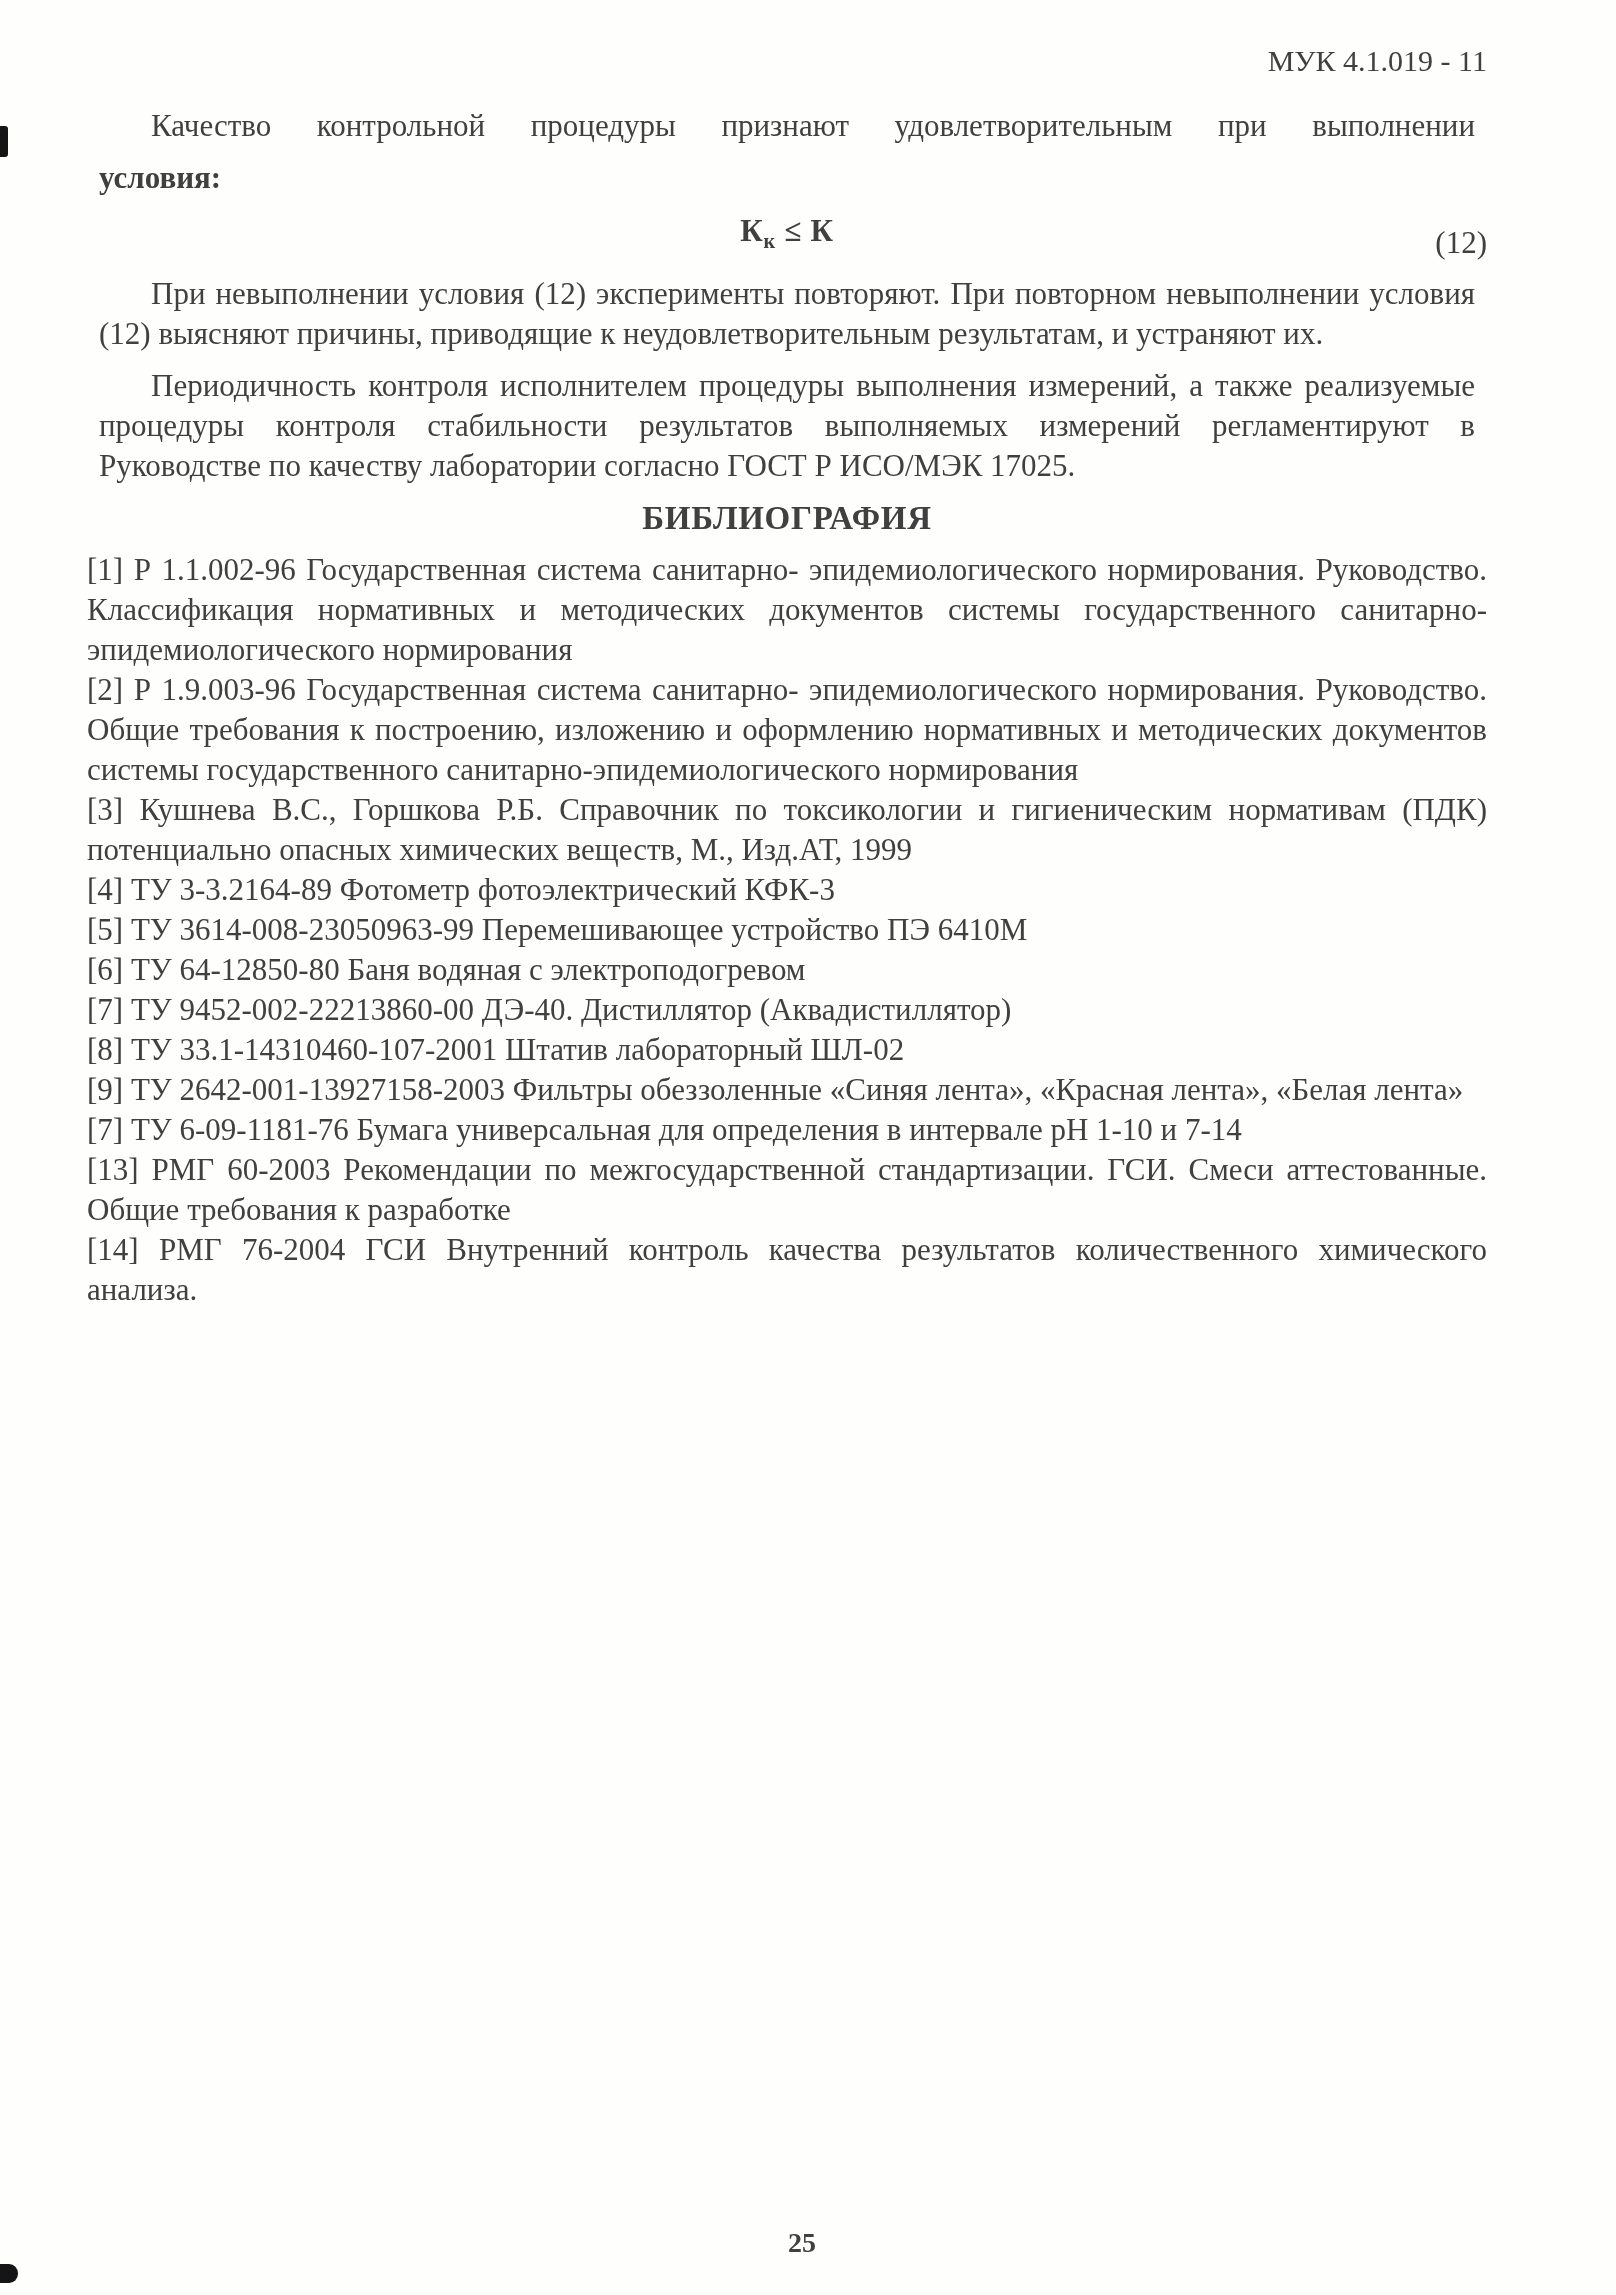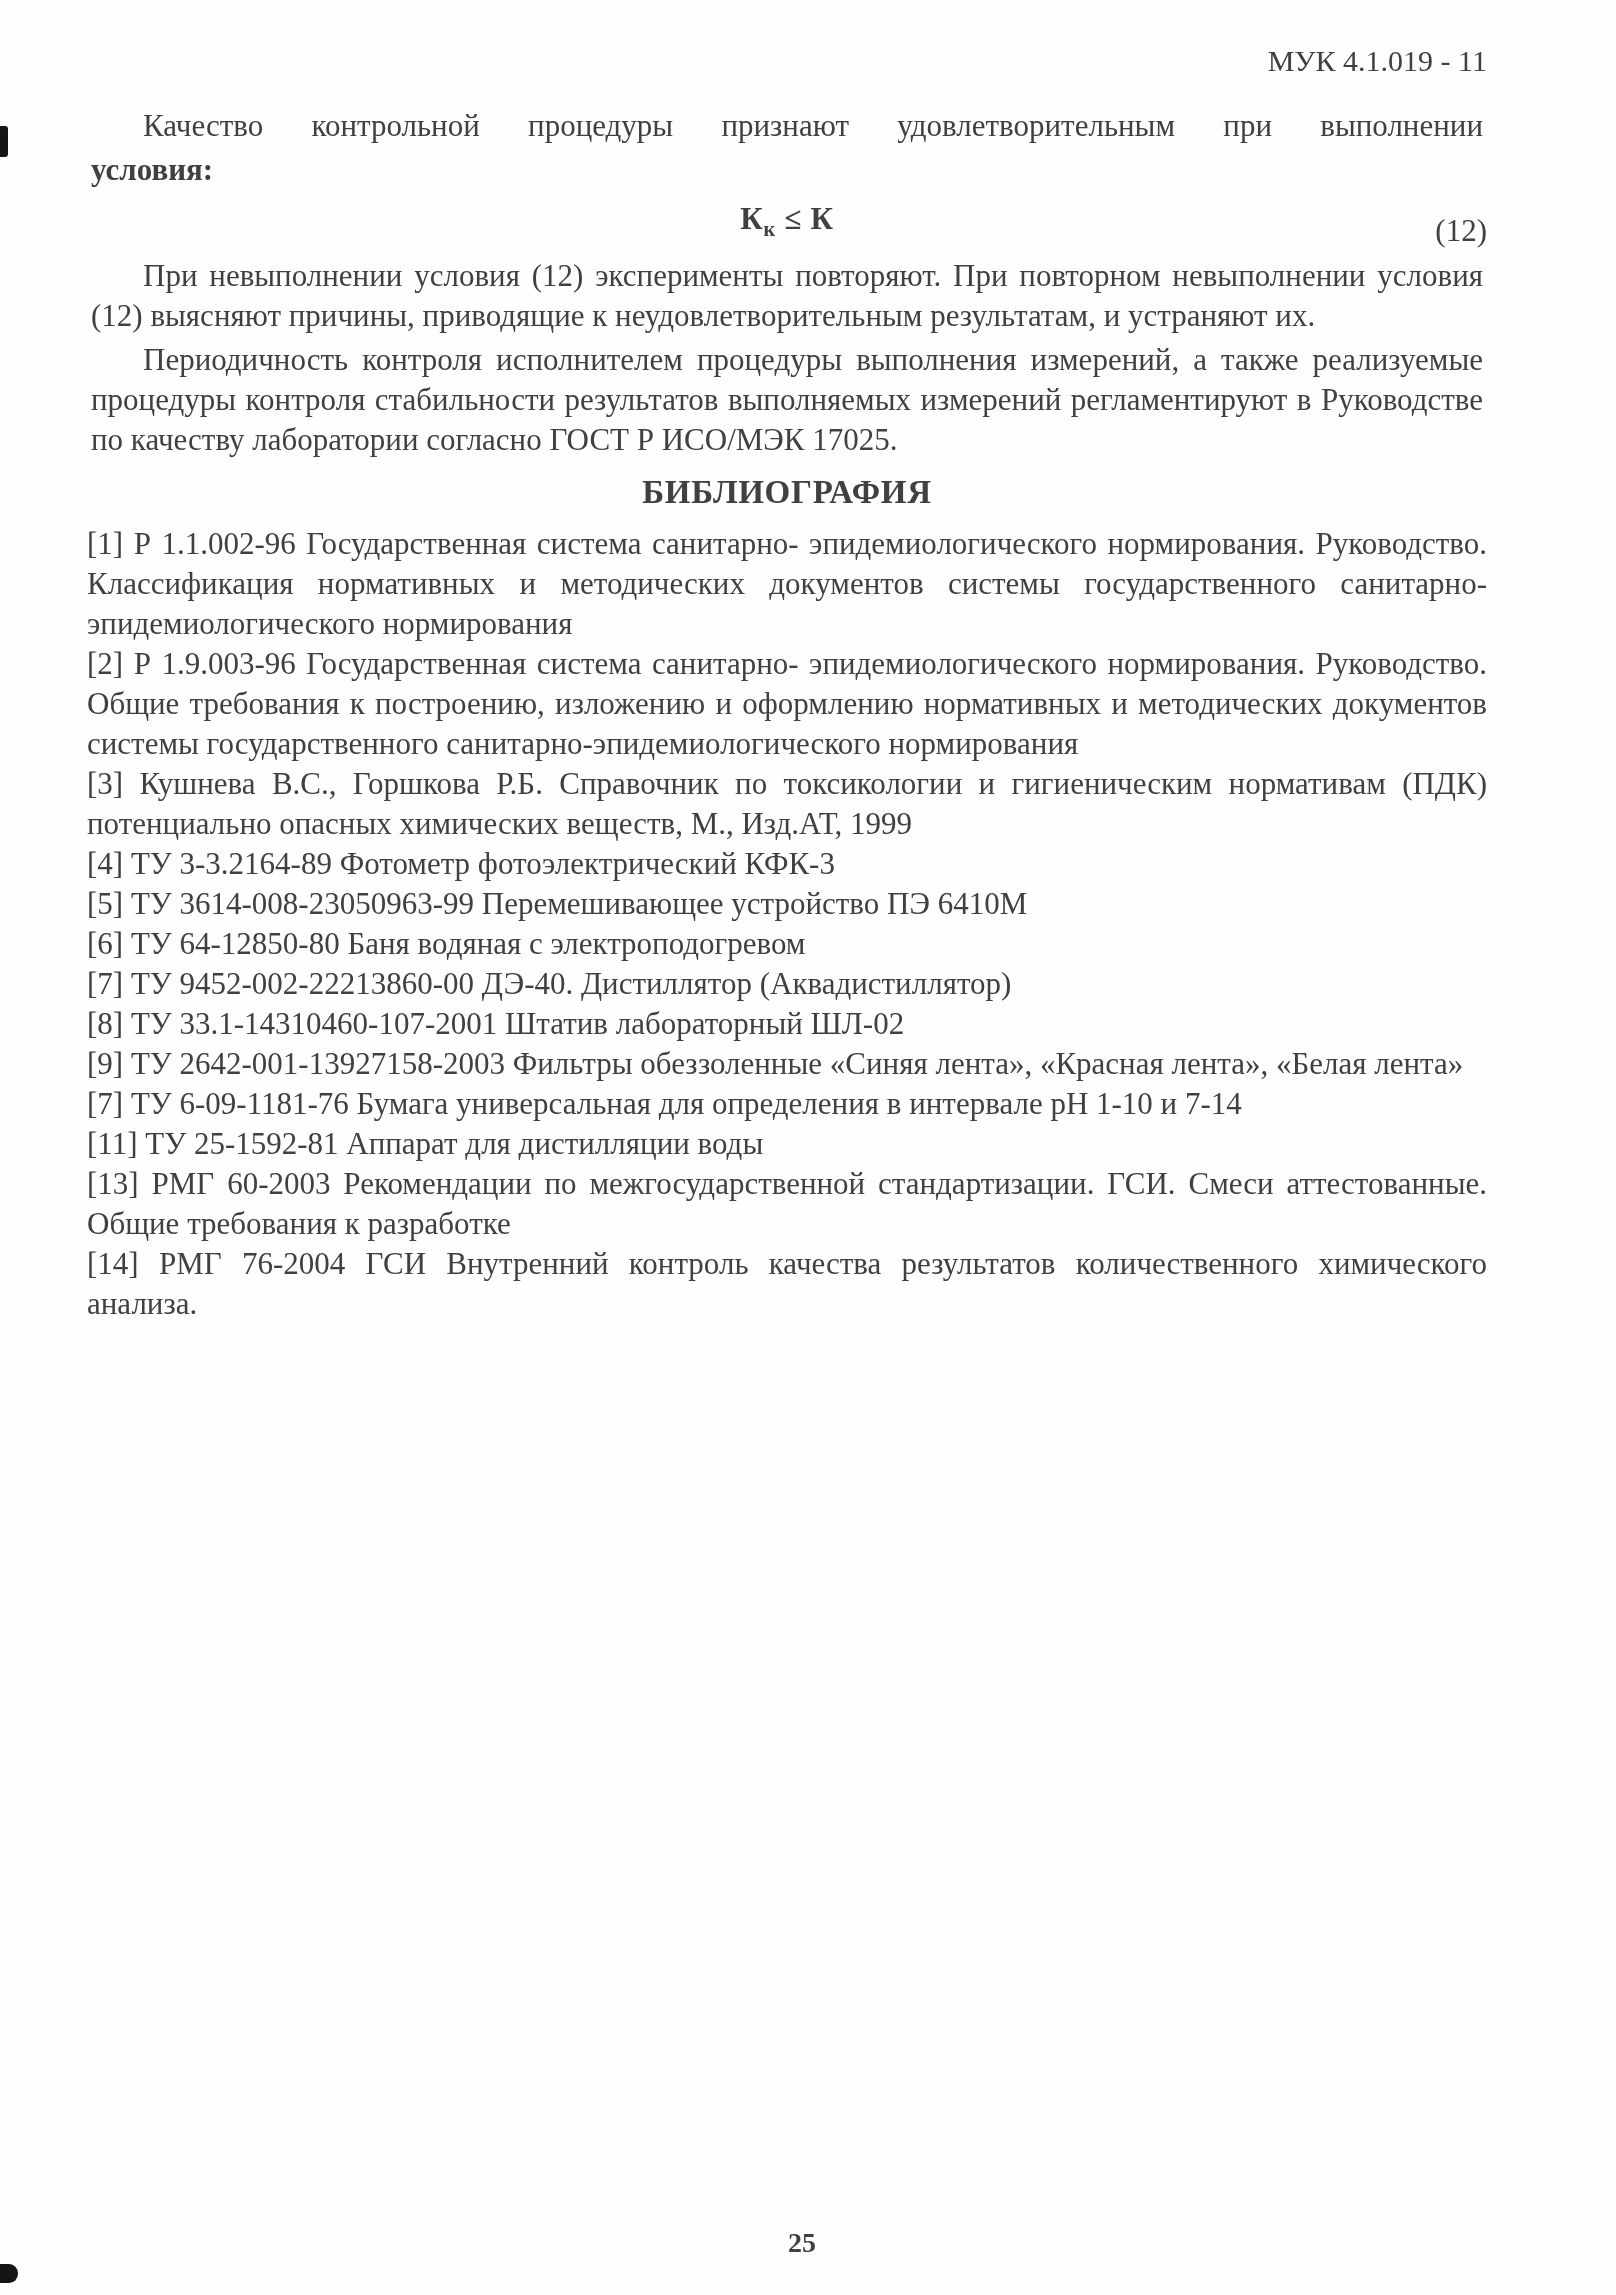--- a/index.html
+++ b/index.html
@@ -23,21 +23,21 @@
     left: 87px;
     right: 129px;
   }
   .doc-header {
     text-align: right;
     font-size: 30px;
     line-height: 36px;
     margin: 0 0 27px 0;
   }
   .para {
-    margin: 4px;
+    margin: 12px;
     font-size: 31px;
     line-height: 40px;
     text-align: justify;
   }
   .indent {
     text-indent: 52px;
   }
   .force-justify {
     text-align-last: justify;
   }
@@ -135,21 +135,20 @@
     <p class="entry"><span>[1]</span> <span>Р 1.1.002-96 Государственная система санитарно- эпидемиологического нормирования. Руководство. Классификация нормативных и методических документов системы государственного санитарно-эпидемиологического нормирования</span></p>
     <p class="entry"><span>[2]</span> <span>Р 1.9.003-96 Государственная система санитарно- эпидемиологического нормирования. Руководство. Общие требования к построению, изложению и оформлению нормативных и методических документов системы государственного санитарно-эпидемиологического нормирования</span></p>
     <p class="entry"><span>[3]</span> <span>Кушнева В.С., Горшкова Р.Б. Справочник по токсикологии и гигиеническим нормативам (ПДК) потенциально опасных химических веществ, М., Изд.АТ, 1999</span></p>
     <p class="entry"><span>[4]</span> <span>ТУ 3-3.2164-89 Фотометр фотоэлектрический КФК-3</span></p>
     <p class="entry"><span>[5]</span> <span>ТУ 3614-008-23050963-99 Перемешивающее устройство ПЭ 6410М</span></p>
     <p class="entry"><span>[6]</span> <span>ТУ 64-12850-80 Баня водяная с электроподогревом</span></p>
     <p class="entry"><span>[7]</span> <span>ТУ 9452-002-22213860-00 ДЭ-40. Дистиллятор (Аквадистиллятор)</span></p>
     <p class="entry"><span>[8]</span> <span>ТУ 33.1-14310460-107-2001 Штатив лабораторный ШЛ-02</span></p>
     <p class="entry"><span>[9]</span> <span>ТУ 2642-001-13927158-2003 Фильтры обеззоленные «Синяя лента», «Красная лента», «Белая лента»</span></p>
     <p class="entry"><span>[7]</span> <span>ТУ 6-09-1181-76 Бумага универсальная для определения в интервале рН 1-10 и 7-14</span></p>
-    <p class="entry"><span>[11]</span> <span>ТУ 25-1592-81 Аппарат для дистилляции воды</span></p>
     <p class="entry"><span>[13]</span> <span>РМГ 60-2003 Рекомендации по межгосударственной стандартизации. ГСИ. Смеси аттестованные. Общие требования к разработке</span></p>
     <p class="entry"><span>[14]</span> <span>РМГ 76-2004 ГСИ Внутренний контроль качества результатов количественного химического анализа.</span></p>
 
   </div>
 
   <div class="page-number">25</div>
 
 </div>
 
 

